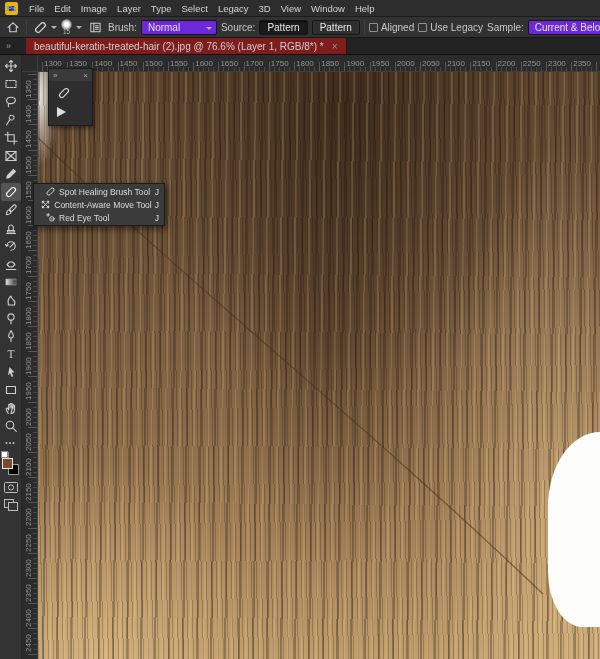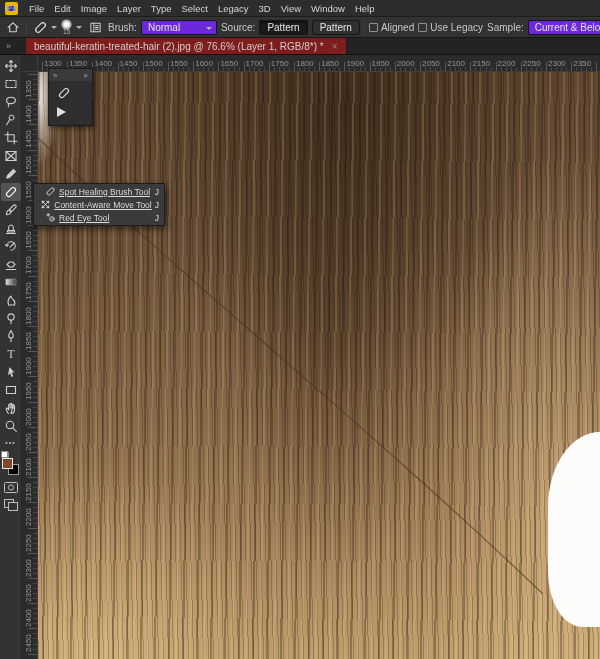--- a/index.html
+++ b/index.html
@@ -107,21 +107,21 @@
   .mini-body { display:flex; flex-direction:column; gap:7px; padding:5px 0 0 8px; }
   .play-tri { width:0; height:0; border-top:5px solid transparent; border-bottom:5px solid transparent;
     border-left:9px solid #dedede; }
 
   
   .flyout { position:absolute; left:33px; top:128px; width:132px; background:#3b3b3b;
     border:1px solid #1c1c1c; z-index:10; box-shadow:2px 3px 7px rgba(0,0,0,.55); padding:1px 0; }
   .fly-row { height:13px; display:flex; align-items:center; gap:3px; padding:0 5px 0 3px; }
   .fly-dot { width:5px; display:flex; align-items:center; justify-content:center; }
   .fly-dot i { width:3px; height:3px; border-radius:50%; background:#fff; display:block; }
-  .fly-label { color:#dcdcdc; font-size:8.5px; white-space:nowrap;text-decoration:underline; }
+  .fly-label { color:#dcdcdc; font-size:8.5px; white-space:nowrap; }
   .fly-key { margin-left:auto; color:#dcdcdc; font-size:8.5px; }
 
   svg.ic { display:block; }
 </style>
 </head>
 <body>
 
 <div class="app">
 
   <div class="menubar">

